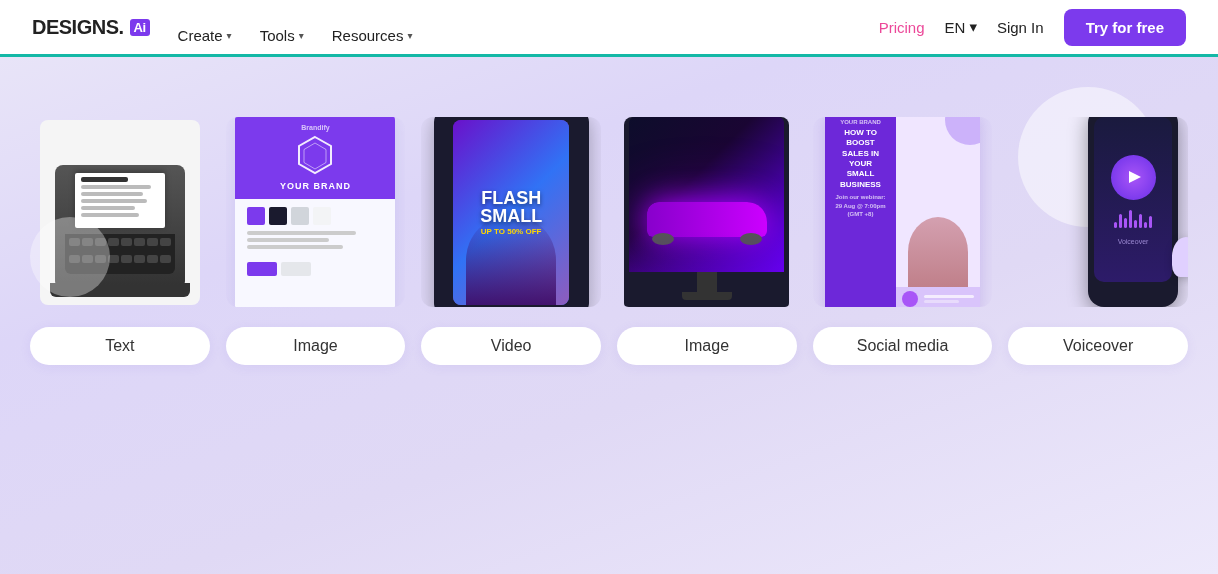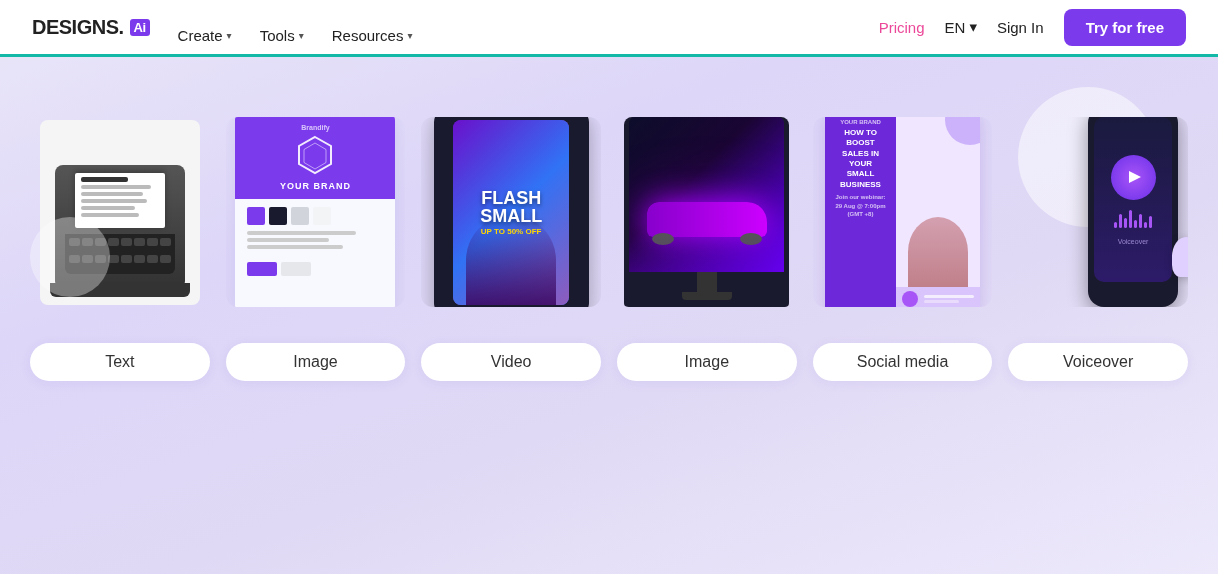--- a/index.html
+++ b/index.html
@@ -445,21 +445,21 @@
       box-shadow: 0 2px 8px rgba(0,0,0,0.2);
     }
 
     
     .labels-row {
       display: flex;
       justify-content: center;
       gap: 16px;
       padding: 20px 10px 30px;
       max-width: 1180px;
-      margin: 16px auto;
+      margin: 0 auto;
     }
     .label-pill {
       background: #fff;
       border-radius: 30px;
       padding: 10px 30px;
       font-size: 16px;
       color: #333;
       font-weight: 500;
       box-shadow: 0 2px 12px rgba(100,80,200,0.08);
       cursor: pointer;

